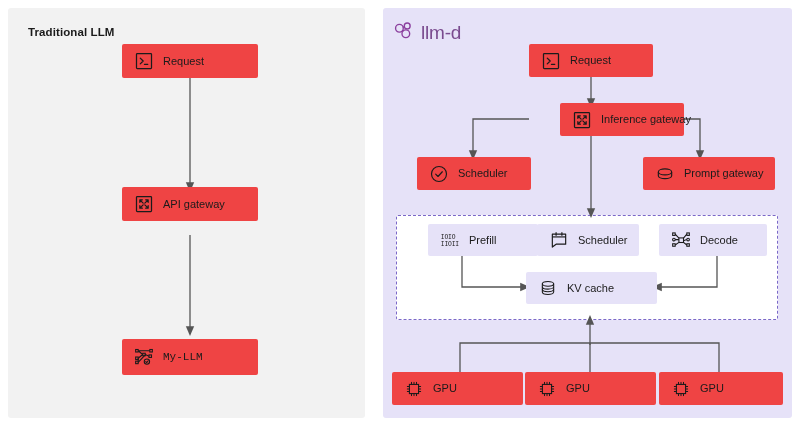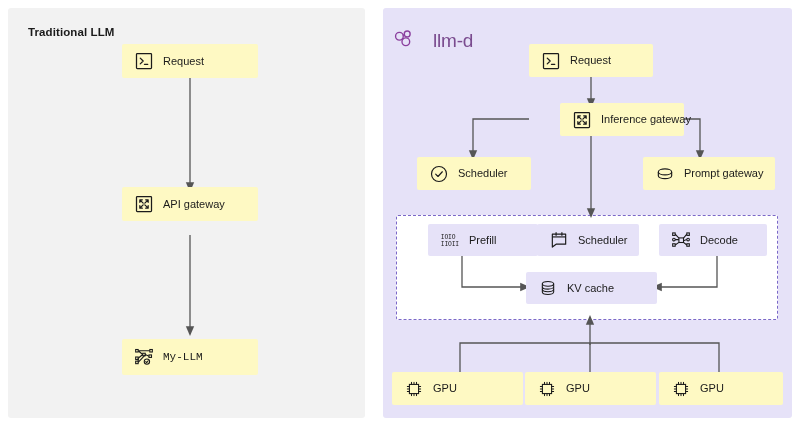--- a/index.html
+++ b/index.html
@@ -17,31 +17,31 @@
   .panel-left{left:8px;top:8px;width:357px;height:410px;background:#f2f2f2;}
   .panel-right{left:383px;top:8px;width:409px;height:410px;background:#e6e2f8;}
 
   .panel-title{
     position:absolute;left:20px;top:18px;
     font-size:11.5px;font-weight:bold;color:#1b1b1b;
     letter-spacing:.1px;white-space:nowrap;
   }
 
   
-  .logo{position:absolute;left:393px;top:20px;display:flex;align-items:center;gap:18px;margin-top:8px;}
+  .logo{position:absolute;left:393px;top:20px;display:flex;align-items:center;gap:6px;}
   .logo-mark{width:22px;height:22px;display:block;}
   .logo-text{
     font-size:19px;color:#7a4b8f;font-weight:500;letter-spacing:-.2px;
     line-height:1;position:relative;top:1px;
   }
 
   
   .node{
     position:absolute;display:flex;align-items:center;
-    background:#fef9c3;border-radius:2px;
+    background:#ef4444;border-radius:2px;
     box-sizing:border-box;padding-left:12px;gap:9px;
   }
   .node.lav{background:#e6e2f8;}
   .node-label{
     font-size:11px;color:#1b1b1b;white-space:nowrap;line-height:1;
   }
   .node-icon{width:20px;height:20px;flex:0 0 20px;display:block;}
 
   
   .dashed-group{

